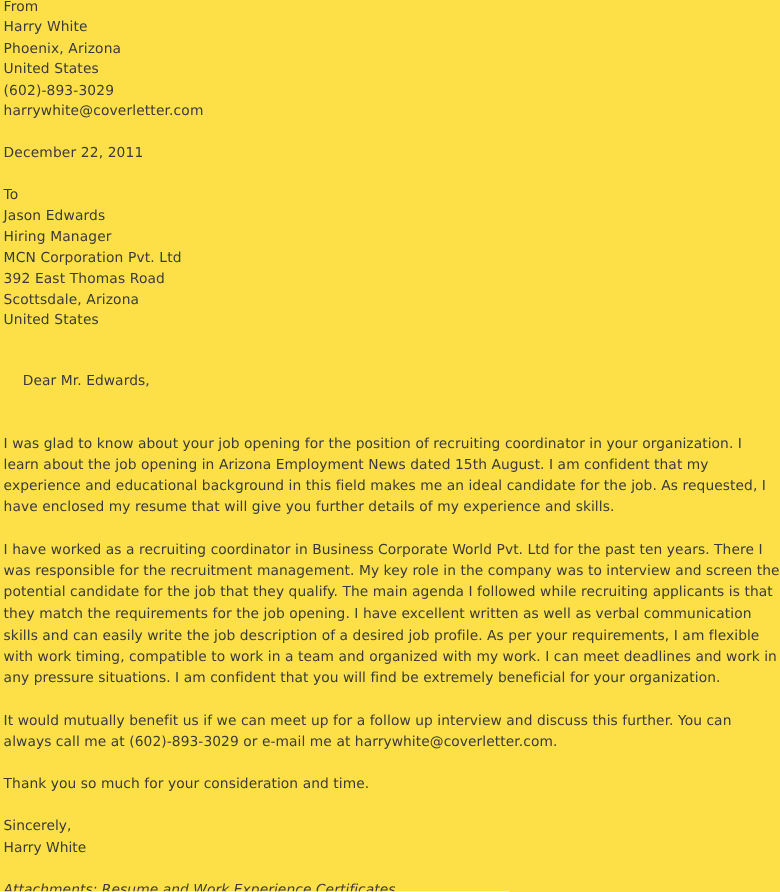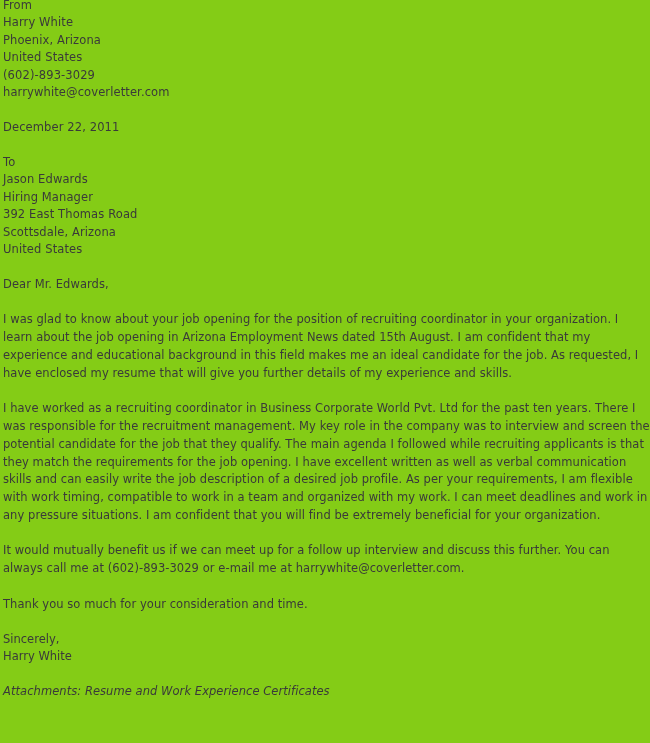--- a/index.html
+++ b/index.html
@@ -8,21 +8,21 @@
     padding: 0;
     background: #ffffff;
   }
   body {
     font-family: "DejaVu Sans", "Liberation Sans", sans-serif;
     color: #3a3a3a;
   }
   .page {
     width: 650px;
     height: 743px;
-    background: #84cc16;
+    background: #fde047;
     position: relative;
     overflow: hidden;
     box-sizing: border-box;
     padding: 0 0 0 3px;
   }
   .letter {
     font-size: 11.5px;
     line-height: 17.4px;
     color: #3a3a3a;
     width: 648px;
@@ -38,21 +38,21 @@
     letter-spacing: 0.01em;
   }
   .gap-2 { height: 17.6px; }
   .para {
     margin: 0;
     text-align: left;
     line-height: 17.8px;
     letter-spacing: 0.005em;
   }
   .salutation {
-    margin: 0;
+    margin: 16px;
   }
   .sig-line {
     display: block;
   }
   .attachments {
     margin: 0;
     font-style: italic;
   }
   
   .top-clip {
@@ -79,20 +79,21 @@
     <div class="block">
       <span class="line">December 22, 2011</span>
     </div>
 
     <div class="gap-2"></div>
 
     <div class="block">
       <span class="line">To</span>
       <span class="line">Jason Edwards</span>
       <span class="line">Hiring Manager</span>
+      <span class="line">MCN Corporation Pvt. Ltd</span>
       <span class="line">392 East Thomas Road</span>
       <span class="line">Scottsdale, Arizona</span>
       <span class="line">United States</span>
     </div>
 
     <div class="gap-2"></div>
 
     <p class="para salutation">Dear Mr. Edwards,</p>
 
     <div class="gap-2"></div>

